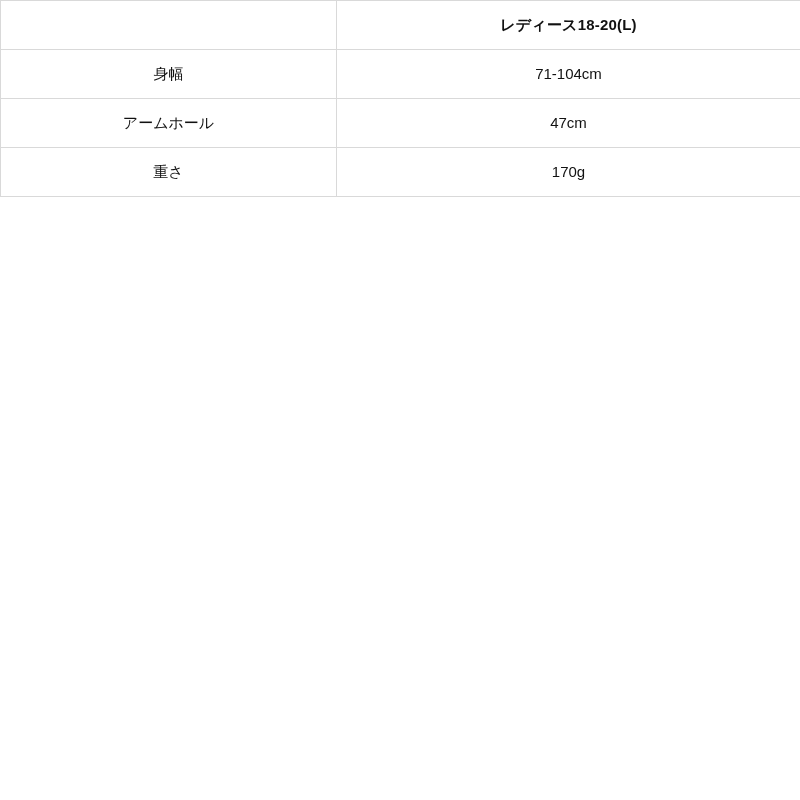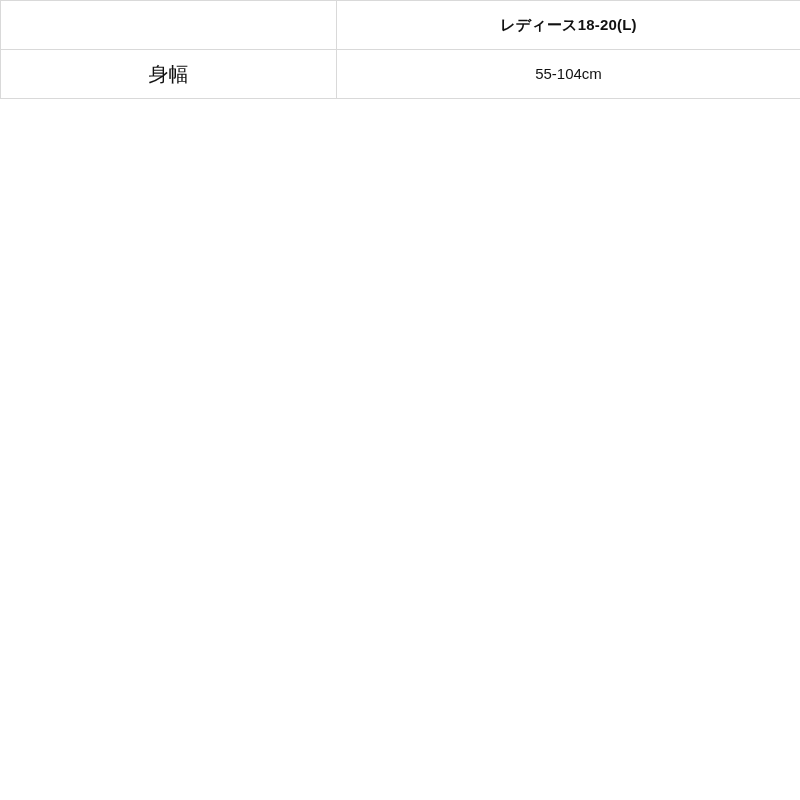--- a/index.html
+++ b/index.html
@@ -51,21 +51,21 @@
   }
   thead th.corner-cell {
     background: #ffffff;
   }
   thead th.header-cell {
     font-weight: bold;
     font-size: 15px;
     letter-spacing: 0.2px;
   }
   tbody td.row-label {
-    font-size: 20px;
+    font-size: 15px;
   }
   tbody td.row-value {
     font-size: 15px;
   }
 </style>
 </head>
 <body>
 
 <div class="sheet">
   <table class="size-table">
@@ -75,17 +75,25 @@
     </colgroup>
     <thead>
       <tr>
         <th class="corner-cell"></th>
         <th class="header-cell">レディース18-20(L)</th>
       </tr>
     </thead>
     <tbody>
       <tr>
         <td class="row-label">身幅</td>
-        <td class="row-value">55-104cm</td>
+        <td class="row-value">71-104cm</td>
+      </tr>
+      <tr>
+        <td class="row-label">アームホール</td>
+        <td class="row-value">47cm</td>
+      </tr>
+      <tr>
+        <td class="row-label">重さ</td>
+        <td class="row-value">170g</td>
       </tr>
     </tbody>
   </table>
 </div>
 
 </body></html>

